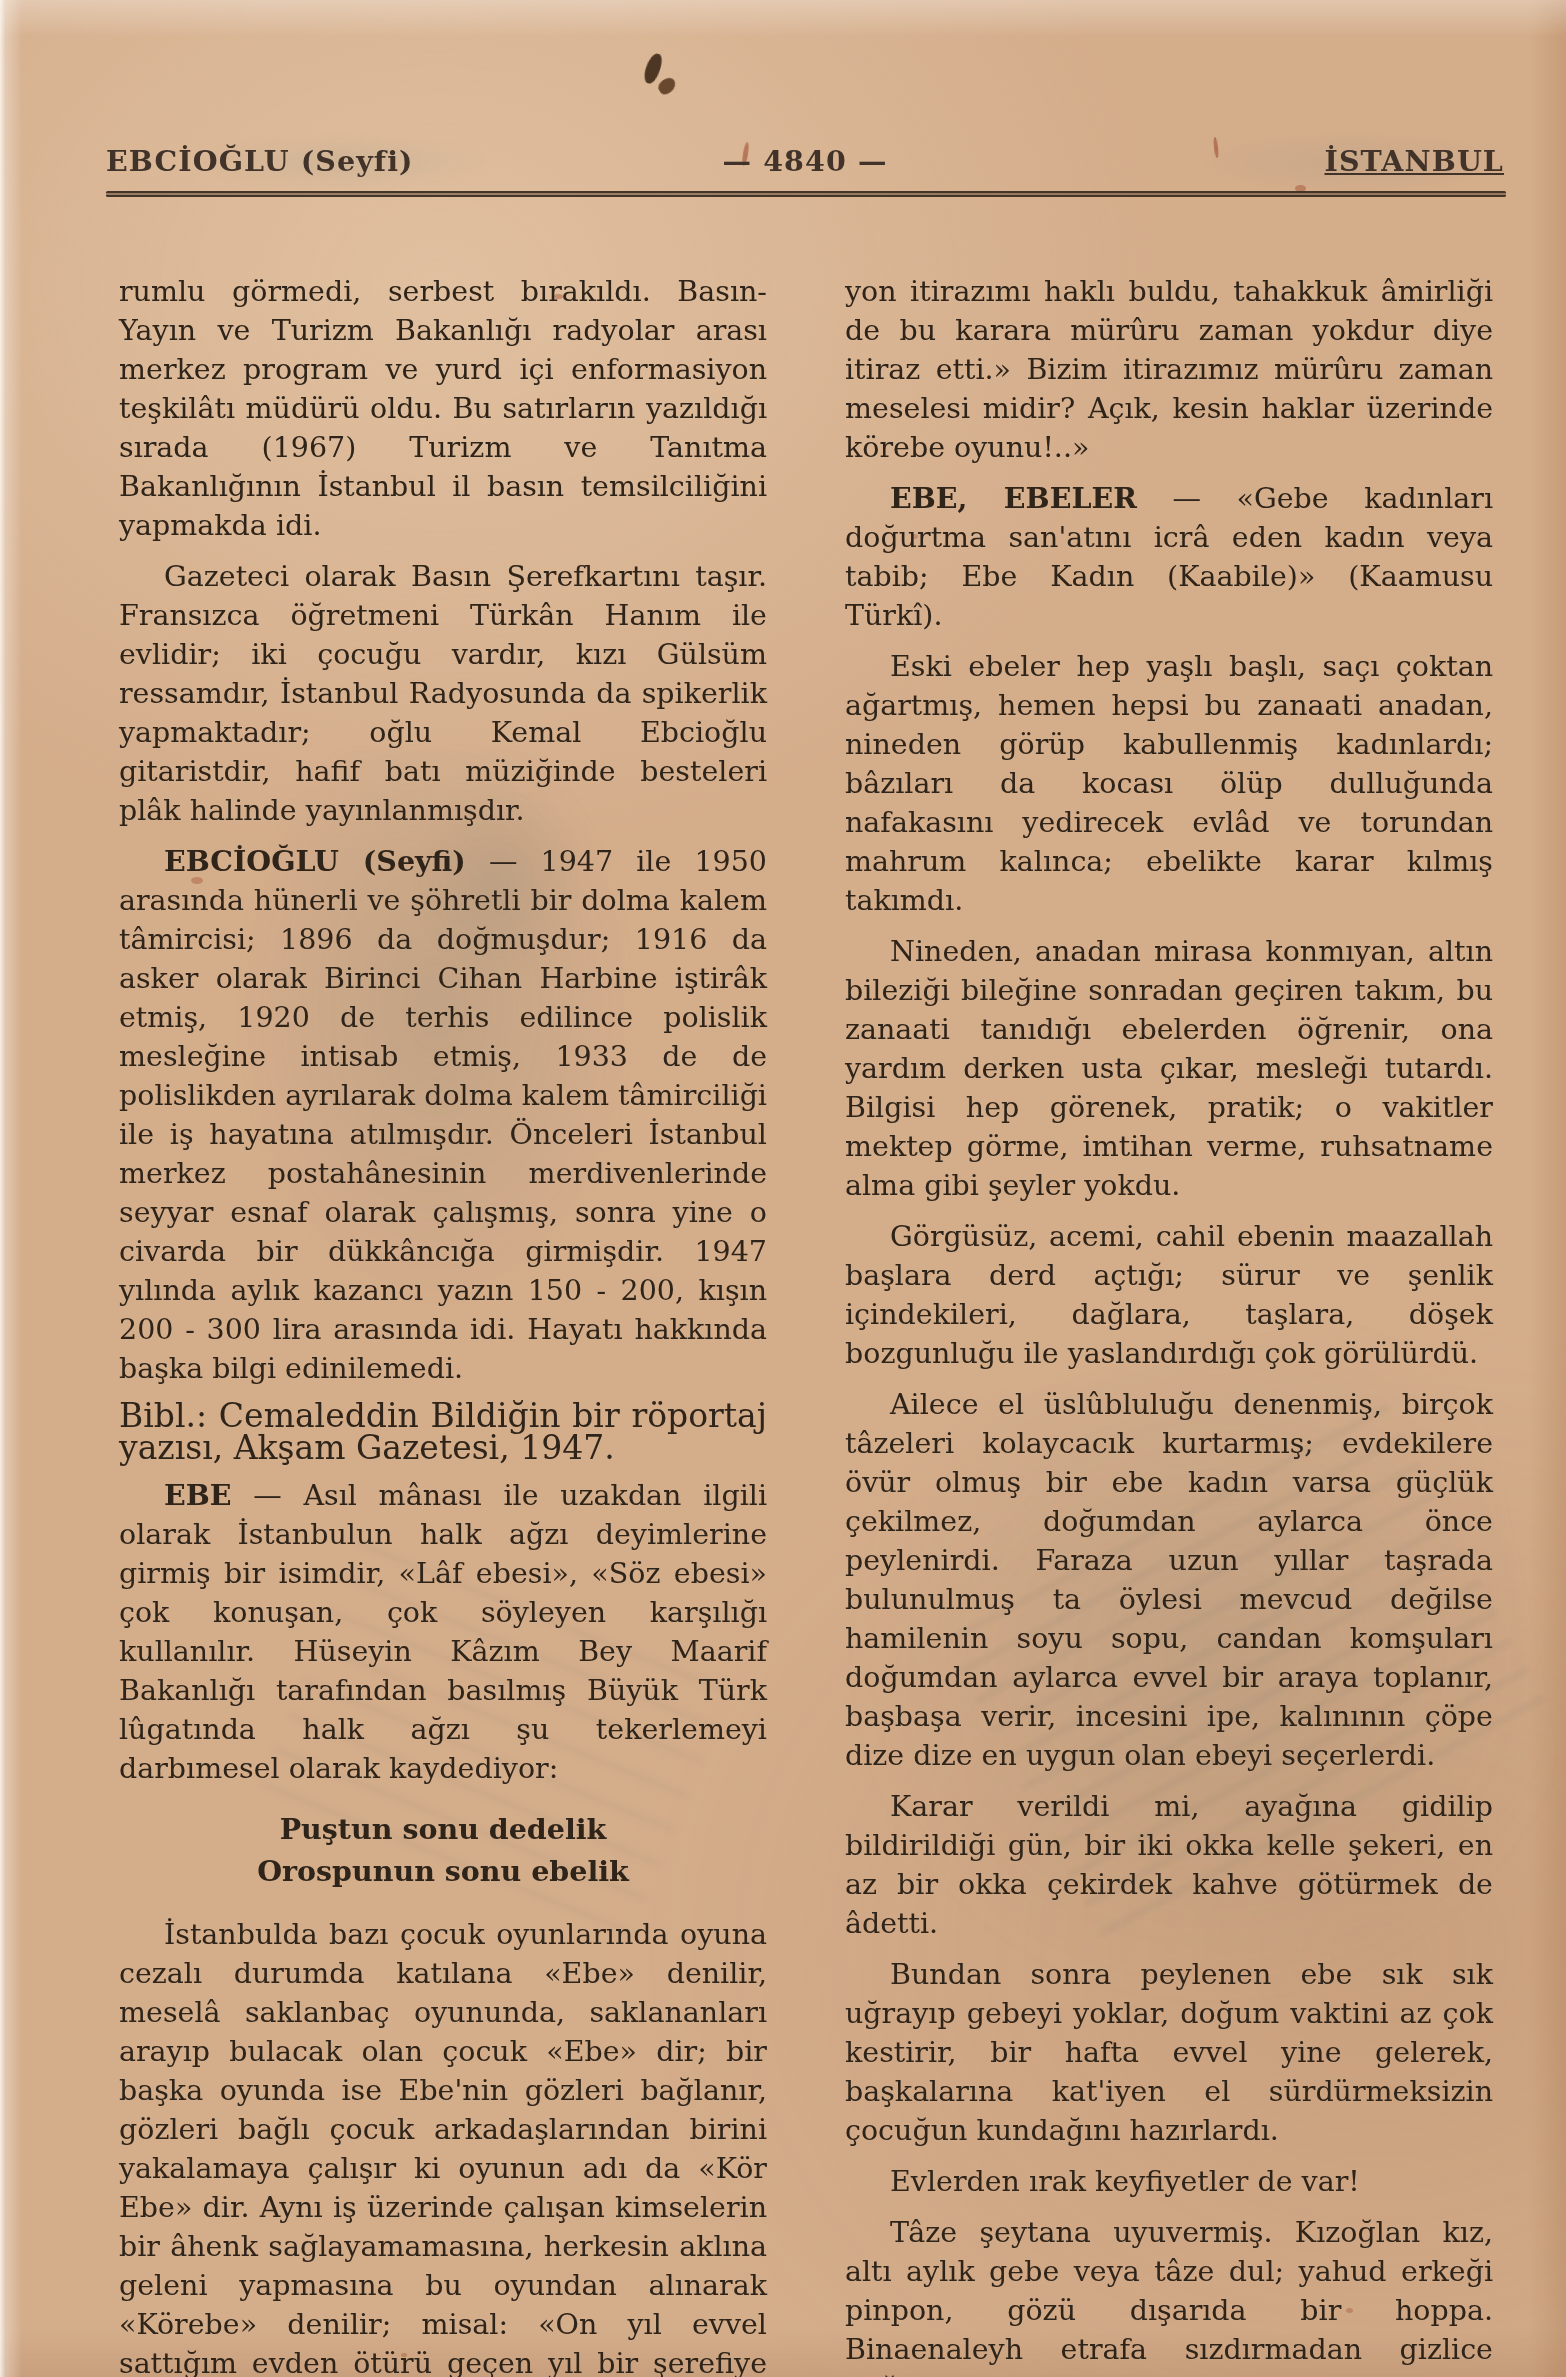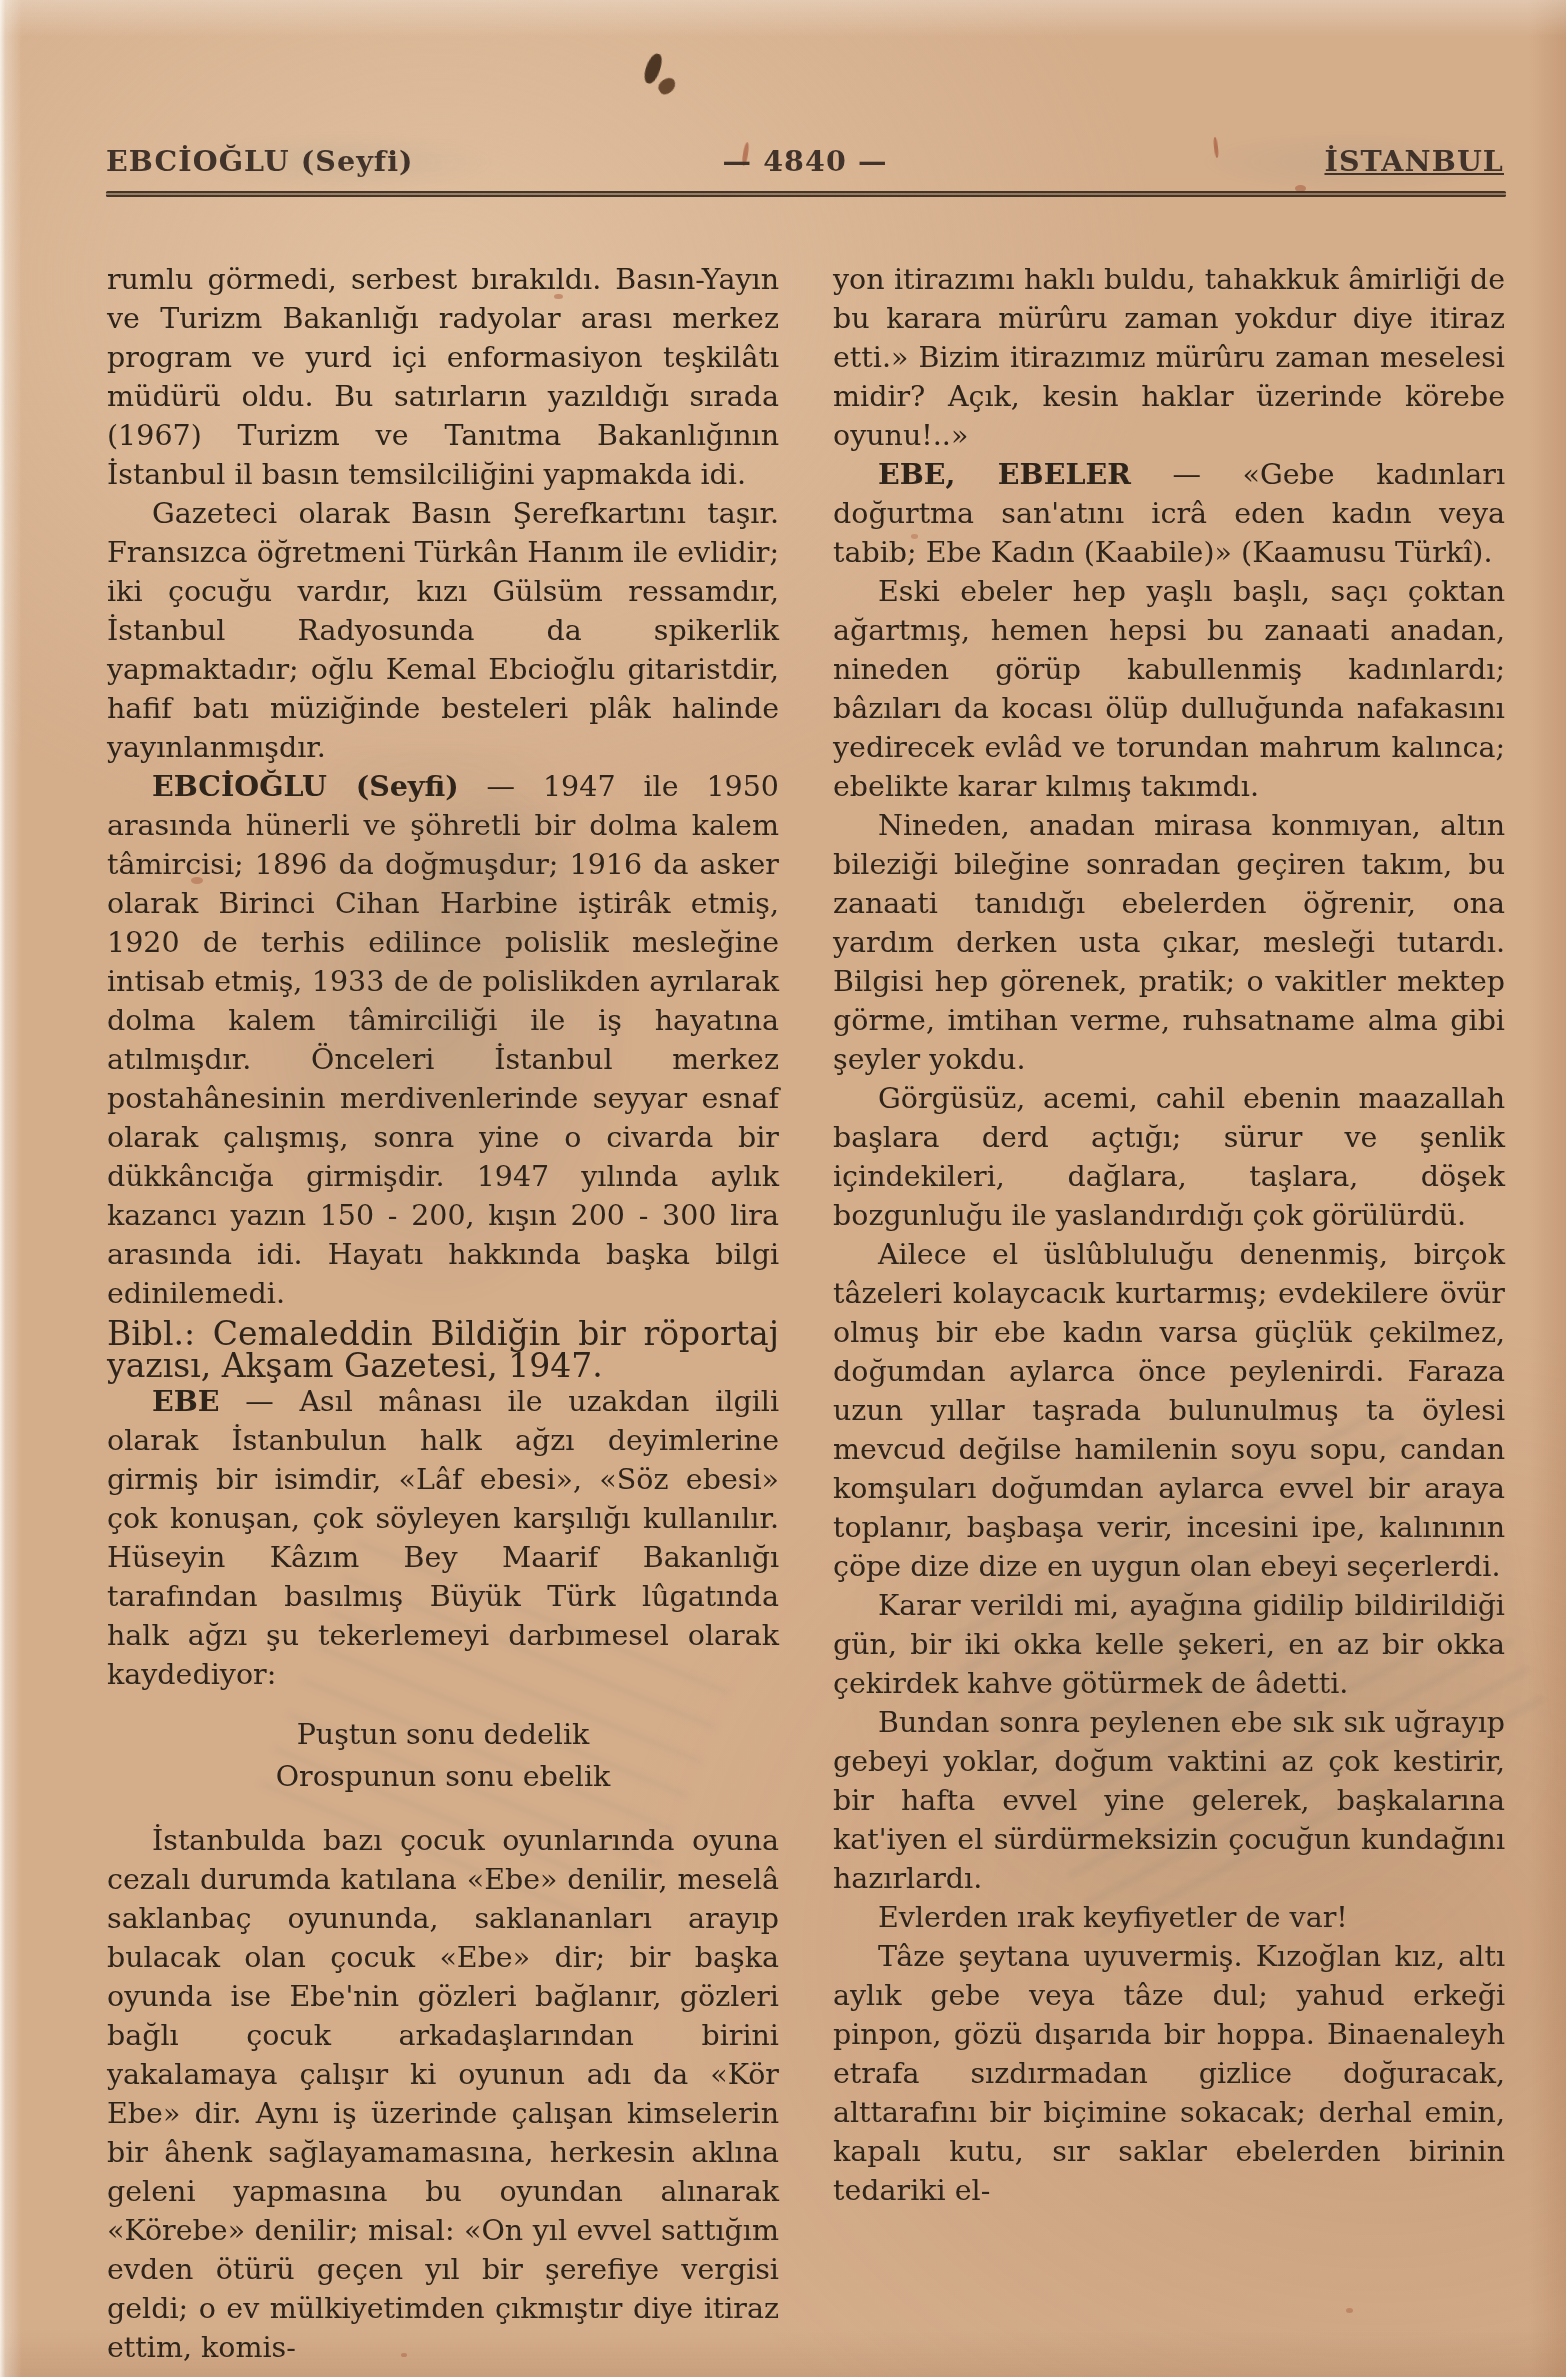--- a/index.html
+++ b/index.html
@@ -36,28 +36,28 @@
   }
 
   
   .col {
     position: absolute; top: 260px; width: 672px;
     font-size: 28.5px; line-height: 39px;
     text-align: justify; text-justify: inter-word;
   }
   .col-left  { left: 107px; }
   .col-right { left: 833px; }
-  .col p { margin: 0; }
+  .col p { margin: 12px; }
   .para { text-indent: 45px; }
   .para.cont { text-indent: 0; }
   .entry { margin-top: 30px; }
   .lead { font-weight: bold; }
   .signature { text-align: right; font-weight: bold; padding-right: 3.2px; }
   .bibl { font-size: 33px; line-height: 32px; text-indent: 0; margin-top: 5.3px !important; }
-  .verse { text-align: center; font-weight: normal; margin: 20px 0 23px; line-height: 42px; }
+  .verse { text-align: center; font-weight: bold; margin: 20px 0 23px; line-height: 42px; }
 
   
   .blemish { position: absolute; pointer-events: none; }
   .ghost-left {
     left: 227px; top: 750px; width: 402px; height: 571px;
     background: radial-gradient(ellipse at 52% 45%, rgba(106,114,104,0.17), rgba(106,114,104,0) 68%);
     filter: blur(4.2px);
   }
   .ghost-left2 {
     left: 412px; top: 782px; width: 174px; height: 201px;

